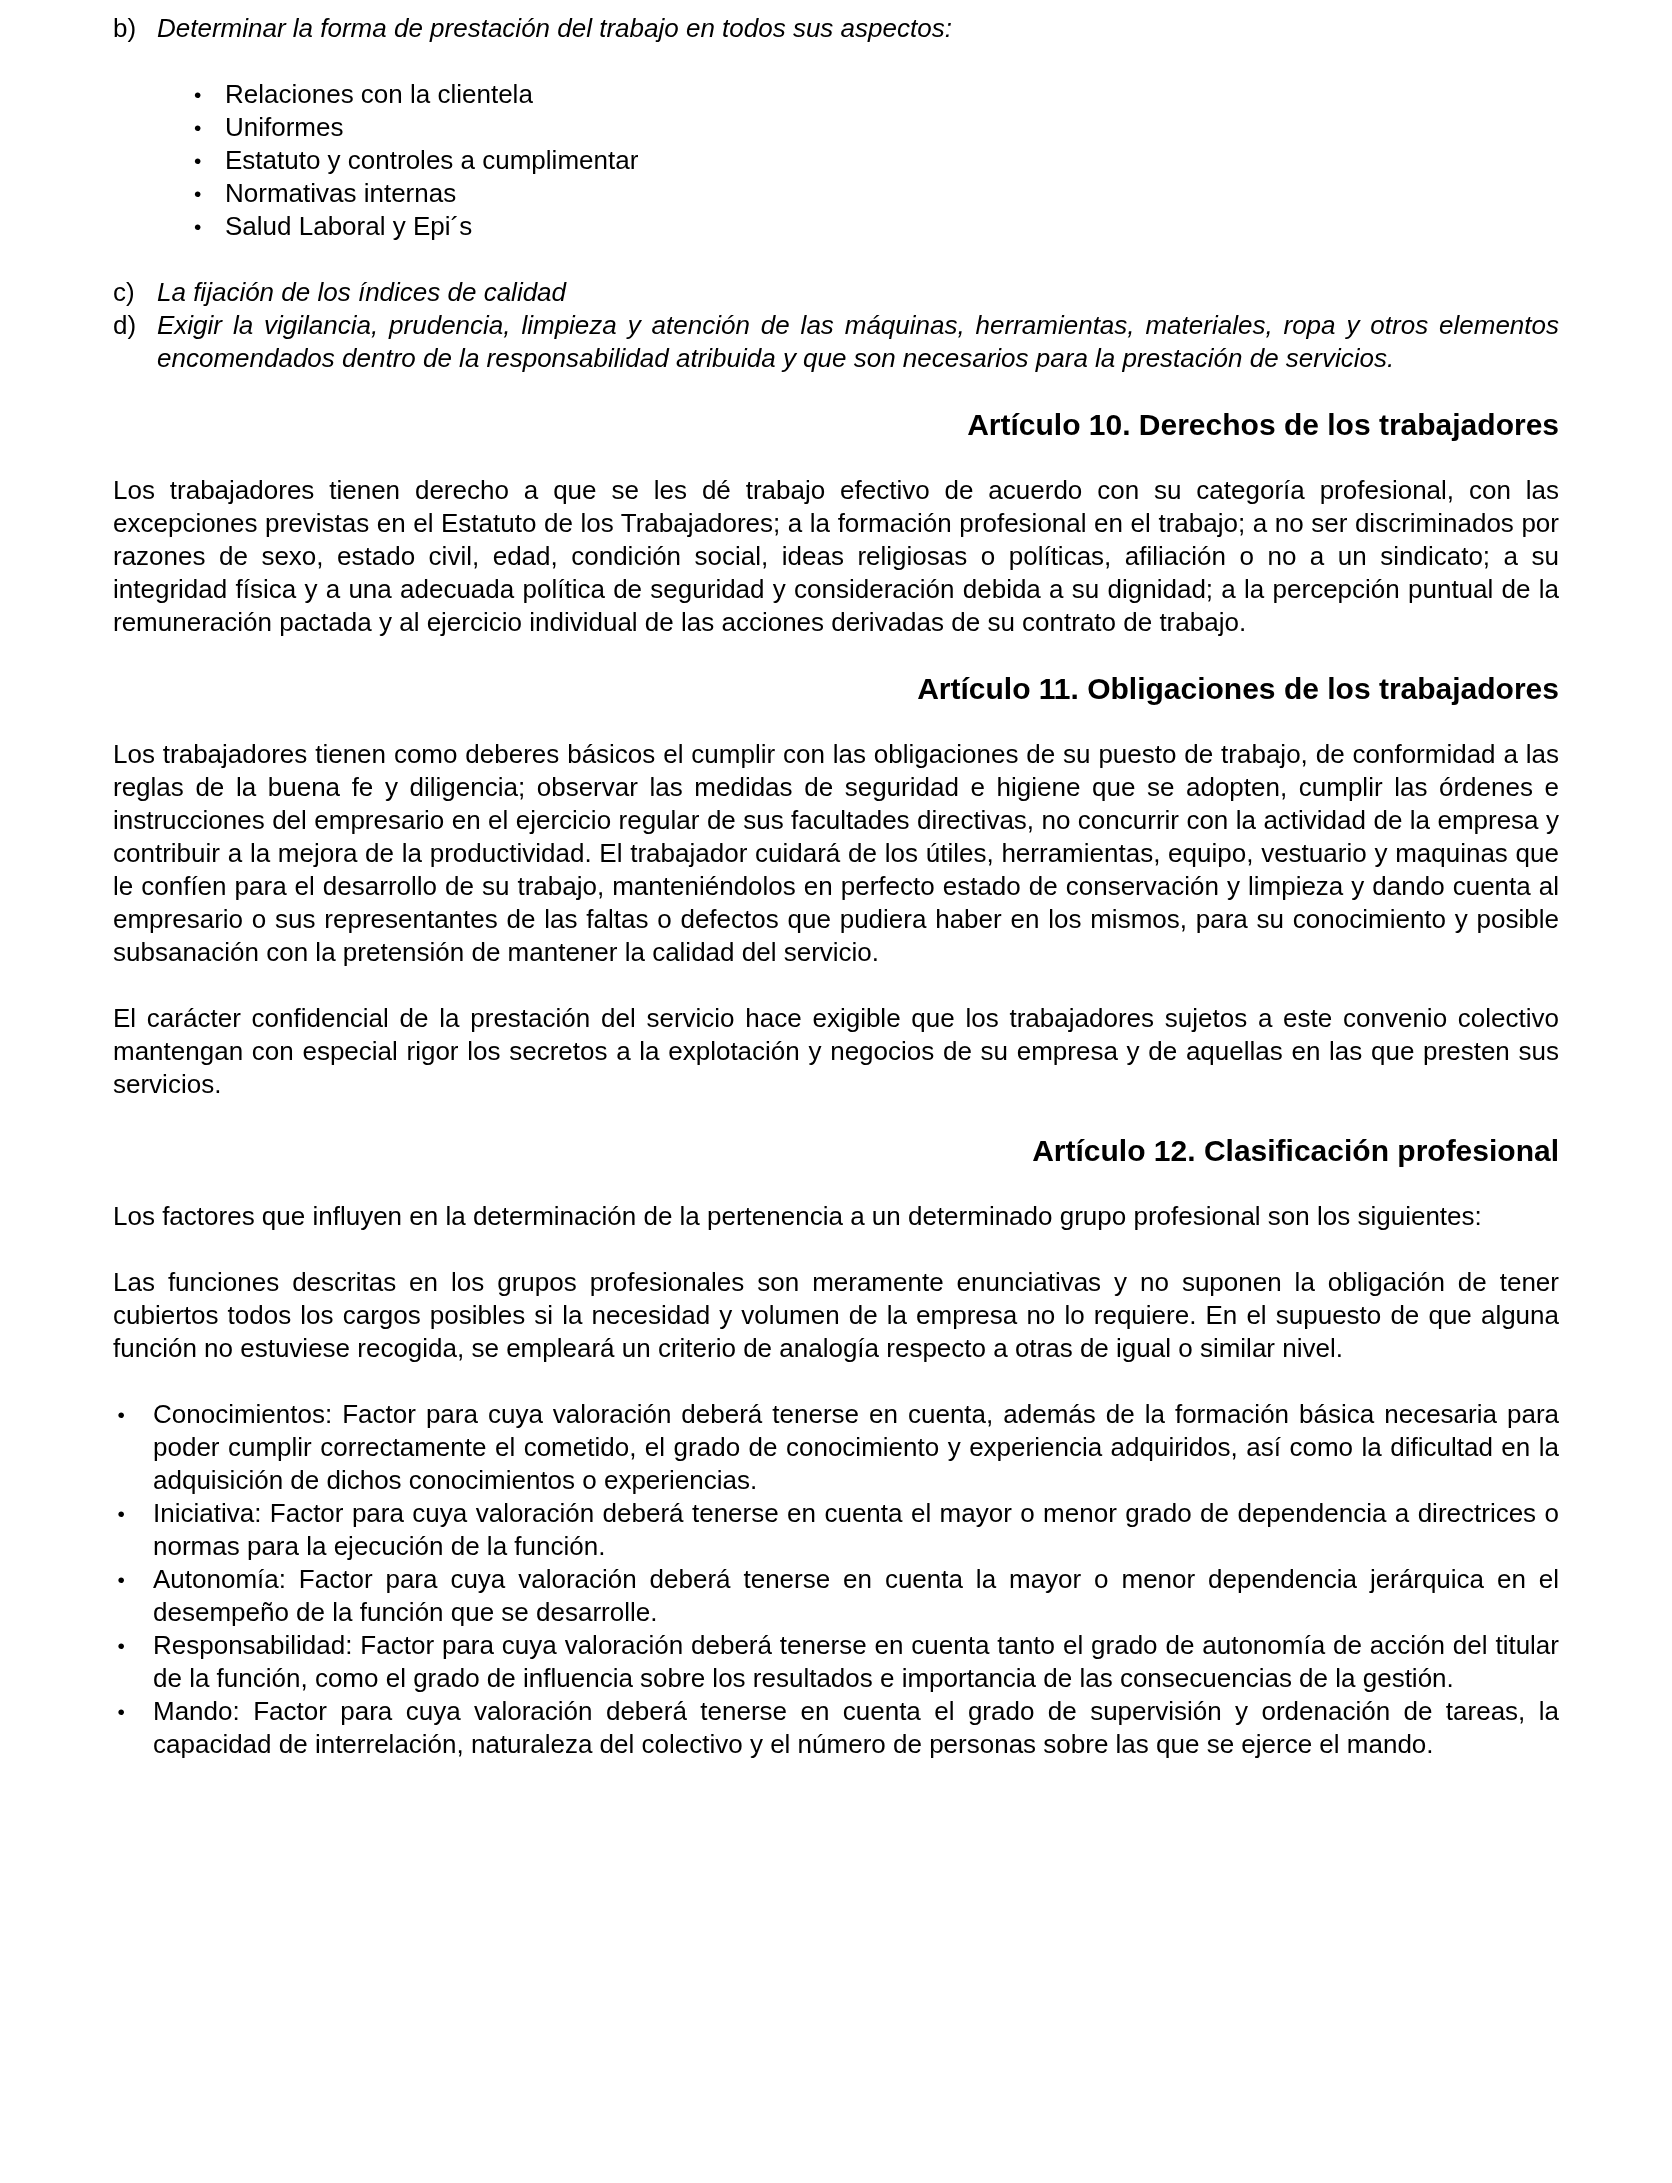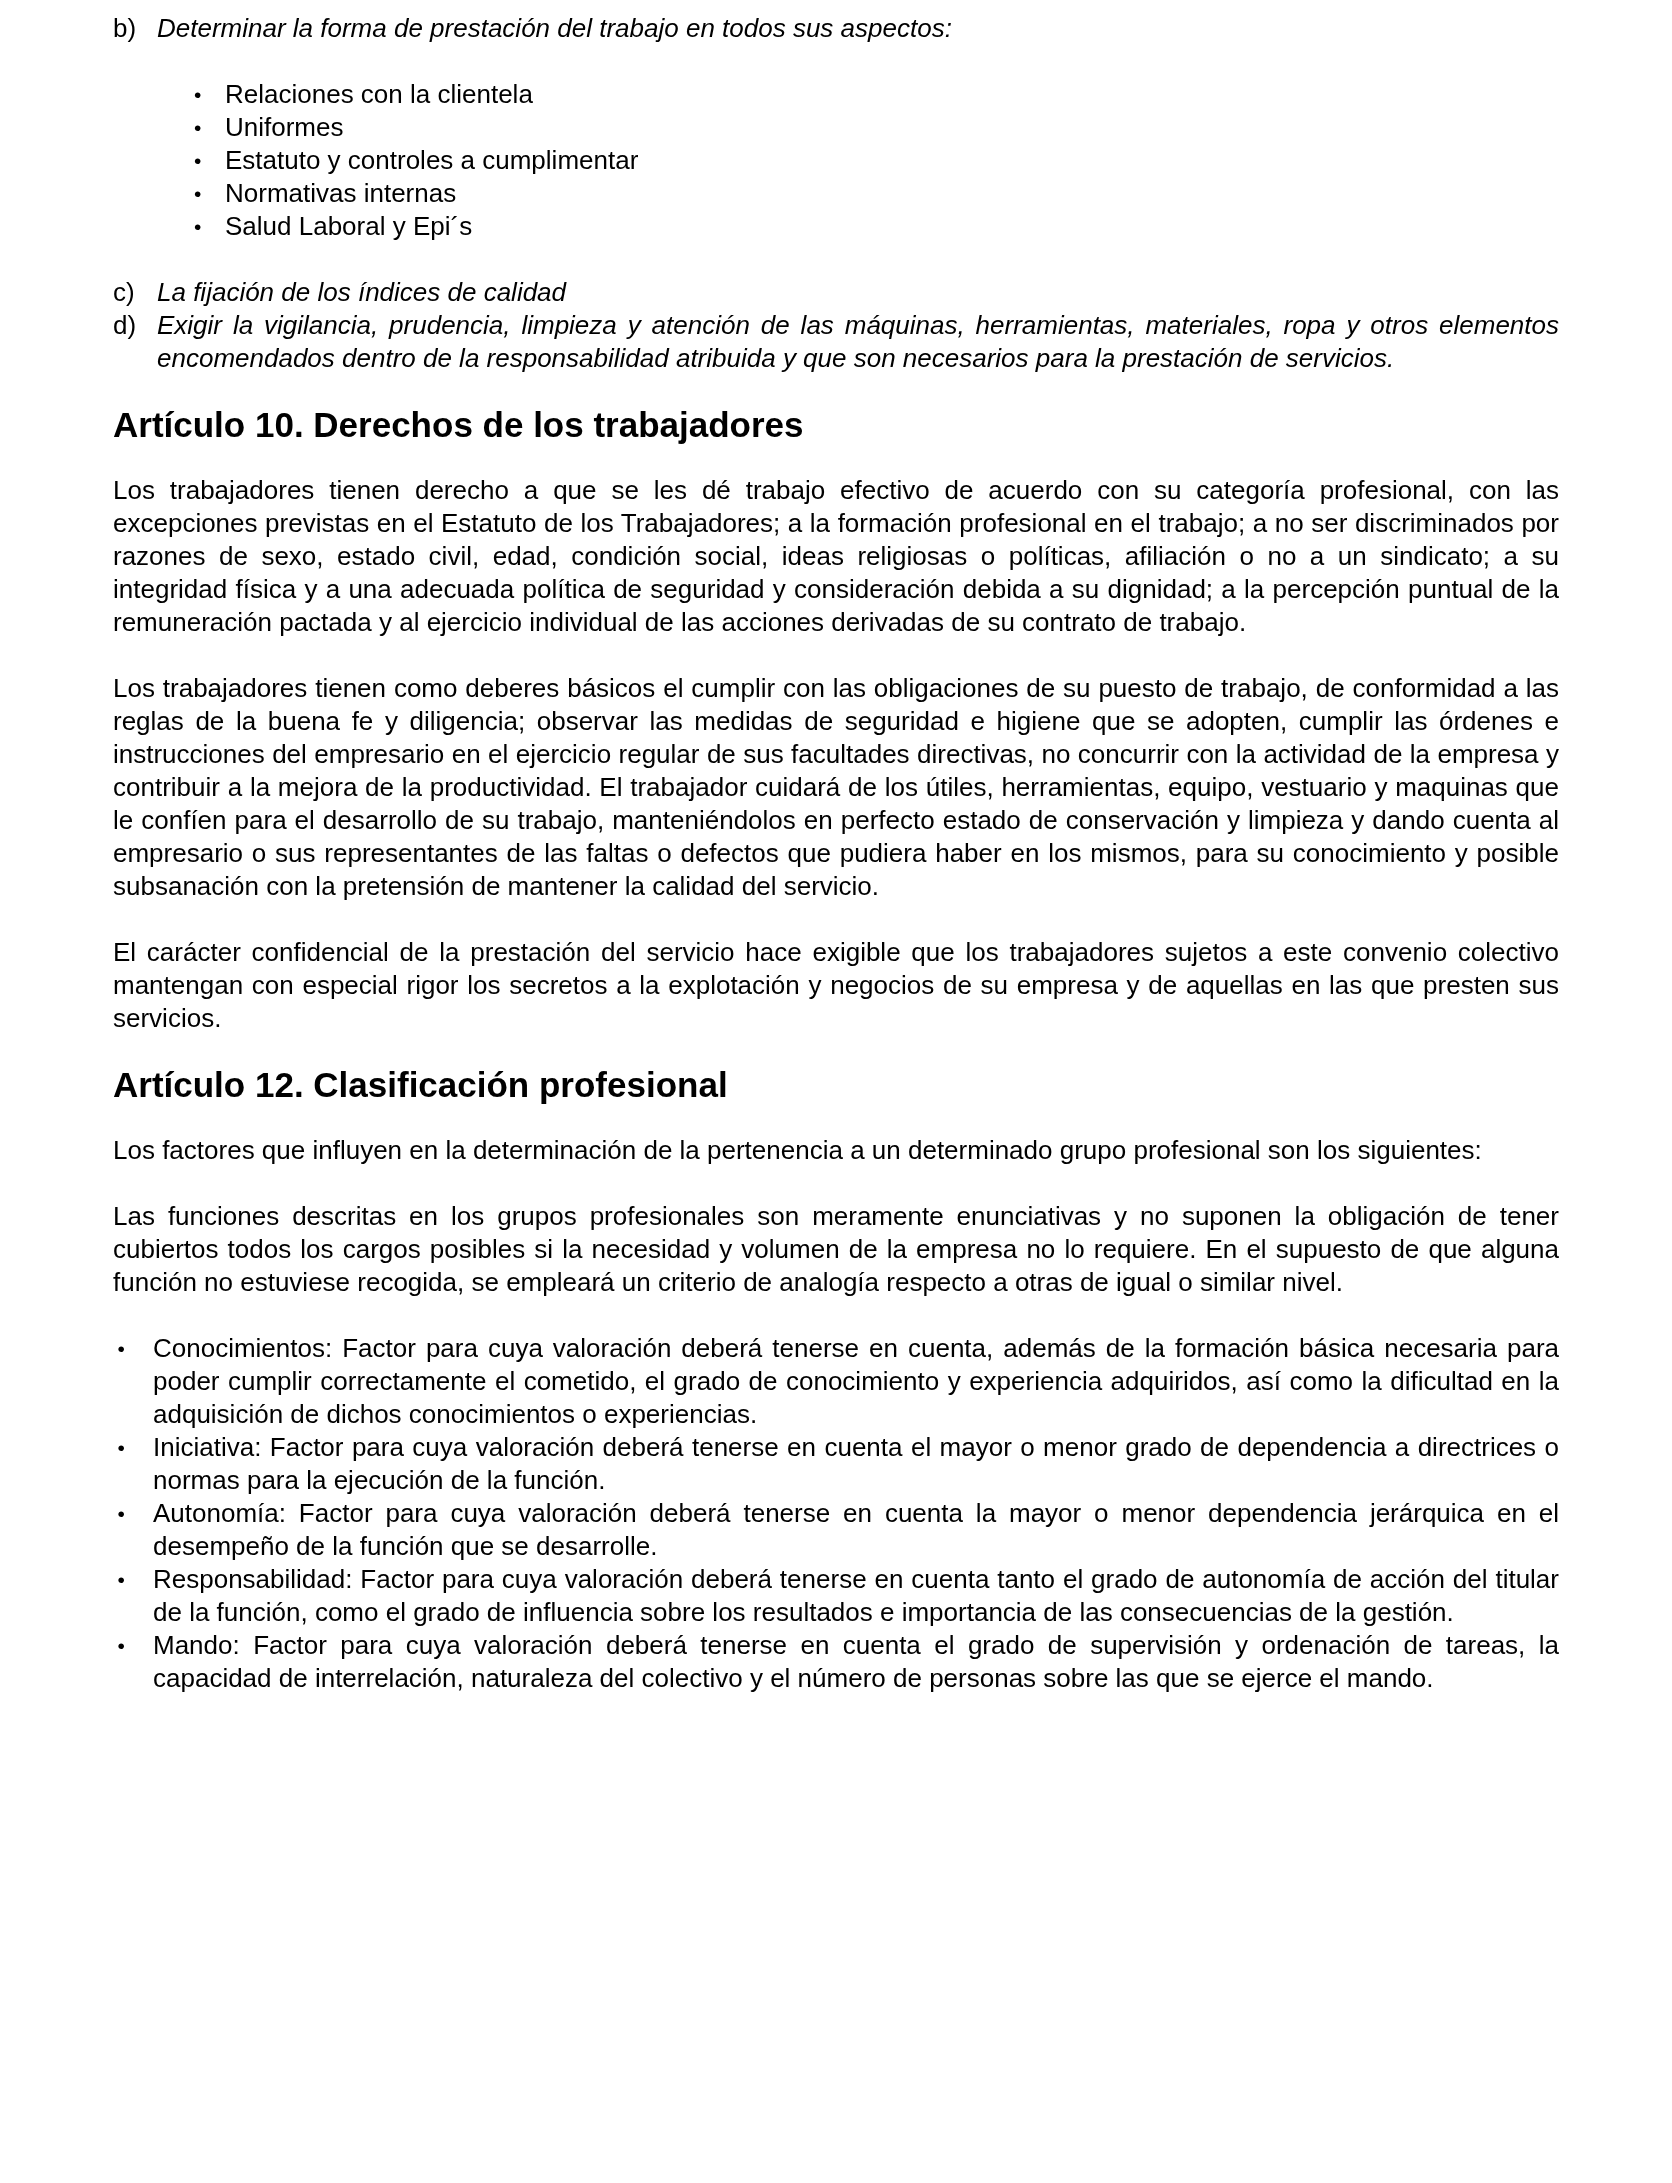--- a/index.html
+++ b/index.html
@@ -41,23 +41,24 @@
   }
   .sub-bullet .dot {
     flex: 0 0 31px;
     margin-left: 81px;
     font-size: 21px;
   }
   .sub-bullet .text {
     flex: 1;
   }
   .article-title {
-    font-size: 35px;
+    font-size: 30px;
     font-weight: bold;
     margin: 33px 0 33px 0;
+    text-align: right;
   }
   .factors {
     list-style: none;
     margin-top: 33px;
   }
   .factor {
     display: flex;
     align-items: flex-start;
   }
   .factor .dot {
@@ -109,20 +110,21 @@
   </div>
 
   <div class="hang-item">
     <span class="marker">d)</span>
     <div class="text">Exigir la vigilancia, prudencia, limpieza y atención de las máquinas, herramientas, materiales, ropa y otros elementos encomendados dentro de la responsabilidad atribuida y que son necesarios para la prestación de servicios.</div>
   </div>
 
   <h2 class="article-title">Artículo 10. Derechos de los trabajadores</h2>
   <p class="para">Los trabajadores tienen derecho a que se les dé trabajo efectivo de acuerdo con su categoría profesional, con las excepciones previstas en el Estatuto de los Trabajadores; a la formación profesional en el trabajo; a no ser discriminados por razones de sexo, estado civil, edad, condición social, ideas religiosas o políticas, afiliación o no a un sindicato; a su integridad física y a una adecuada política de seguridad y consideración debida a su dignidad; a la percepción puntual de la remuneración pactada y al ejercicio individual de las acciones derivadas de su contrato de trabajo.</p>
 
+  <h2 class="article-title">Artículo 11. Obligaciones de los trabajadores</h2>
   <p class="para">Los trabajadores tienen como deberes básicos el cumplir con las obligaciones de su puesto de trabajo, de conformidad a las reglas de la buena fe y diligencia; observar las medidas de seguridad e higiene que se adopten, cumplir las órdenes e instrucciones del empresario en el ejercicio regular de sus facultades directivas, no concurrir con la actividad de la empresa y contribuir a la mejora de la productividad. El trabajador cuidará de los útiles, herramientas, equipo, vestuario y maquinas que le confíen para el desarrollo de su trabajo, manteniéndolos en perfecto estado de conservación y limpieza y dando cuenta al empresario o sus representantes de las faltas o defectos que pudiera haber en los mismos, para su conocimiento y posible subsanación con la pretensión de mantener la calidad del servicio.</p>
   <p class="para">El carácter confidencial de la prestación del servicio hace exigible que los trabajadores sujetos a este convenio colectivo mantengan con especial rigor los secretos a la explotación y negocios de su empresa y de aquellas en las que presten sus servicios.</p>
 
   <h2 class="article-title">Artículo 12. Clasificación profesional</h2>
   <p class="para">Los factores que influyen en la determinación de la pertenencia a un determinado grupo profesional son los siguientes:</p>
   <p class="para">Las funciones descritas en los grupos profesionales son meramente enunciativas y no suponen la obligación de tener cubiertos todos los cargos posibles si la necesidad y volumen de la empresa no lo requiere. En el supuesto de que alguna función no estuviese recogida, se empleará un criterio de analogía respecto a otras de igual o similar nivel.</p>
 
   <ul class="factors">
     <li class="factor">
       <span class="dot">•</span>

